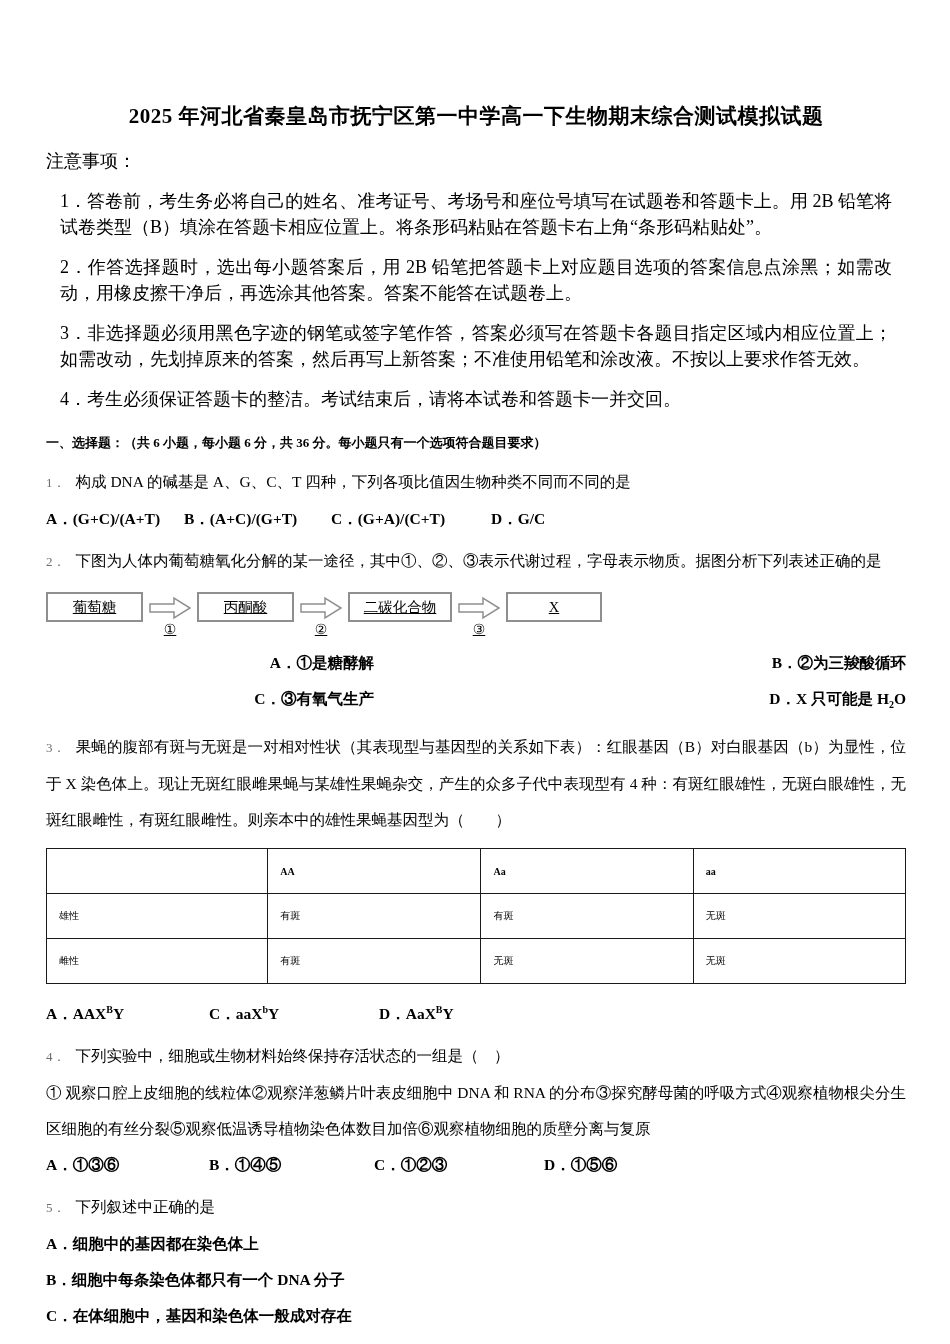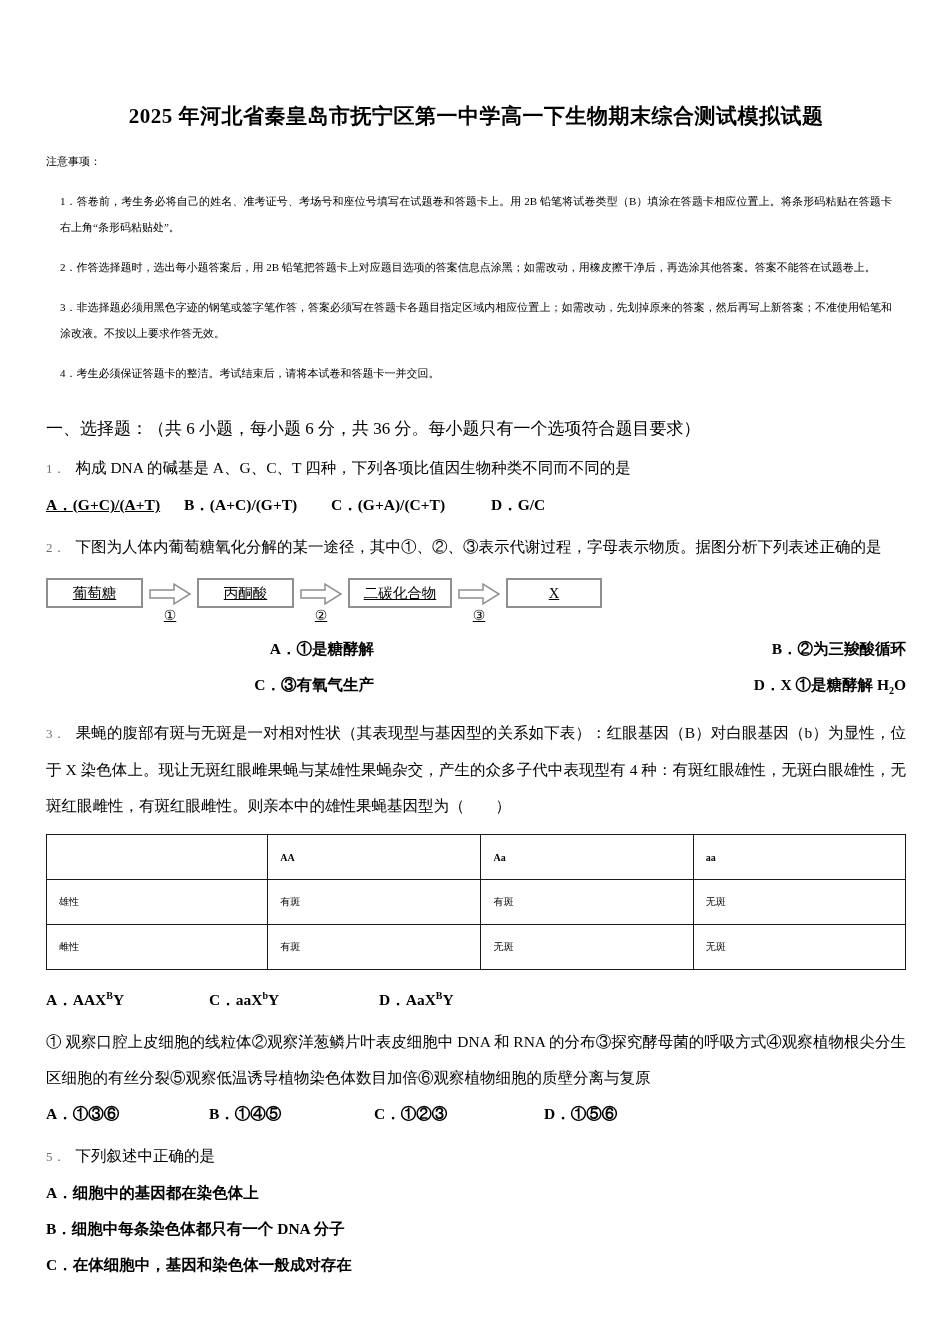--- a/index.html
+++ b/index.html
@@ -12,34 +12,34 @@
   .page { padding: 102px 44px 0 46px; }
 
   .title {
     margin: 0 0 18px 0;
     text-align: center;
     font-size: 21px;
     font-weight: bold;
     letter-spacing: 0.5px;
   }
 
-  .notice { font-size: 11px; line-height: 26px; }
+  .notice { font-size: 18px; line-height: 26px; }
   .notice-heading { font-weight: normal; }
   .notice p { margin: 14px; text-align: justify; }
 
-  .section-heading { margin-top: 28px; font-size: 17px; line-height: 30px; }
+  .section-heading { margin-top: 16px; font-size: 13px; line-height: 30px; font-weight: bold; }
 
   .question { font-size: 15.5px; }
   .stem { line-height: 36px; text-align: justify; }
   .qnum { color: #6f6f6f; font-size: 13px; margin-right: 10px; }
 
   .options { font-weight: bold; line-height: 36px; }
   .flex-row { display: flex; align-items: baseline; }
   .opt { white-space: nowrap; }
-  .w138 { width: 138px; text-decoration: underline; } .w147 { width: 147px; } .w160 { width: 160px; }
+  .w138 { width: 138px; } .w147 { width: 147px; } .w160 { width: 160px; }
   .w163 { width: 163px; } .w165 { width: 165px; } .w170 { width: 170px; }
   .grid2 { display: grid; grid-template-columns: 328px auto; text-align: right; }
   .options sup { font-size: 10px; }
   .options sub { font-size: 10px; }
 
   
   .flowchart { display: flex; align-items: flex-start; margin: 12px 0 6px 0; text-decoration: underline; }
   .fc-box {
     border: 2px solid #8f8f8f;
     min-width: 97px; height: 30px;
@@ -136,21 +136,21 @@
           </svg>
         <span class="fc-arrow-label">③</span>
       </div>
       <div class="fc-box fc-box-x">X</div>
     </div>
 
     <div class="options grid2">
       <span class="opt"><span>A．</span><span>①是糖酵解</span></span>
       <span class="opt"><span>B．</span><span>②为三羧酸循环</span></span>
       <span class="opt"><span>C．</span><span>③有氧气生产</span></span>
-      <span class="opt"><span>D．</span><span>X ①是糖酵解 H</span><sub>2</sub><span>O</span></span>
+      <span class="opt"><span>D．</span><span>X 只可能是 H</span><sub>2</sub><span>O</span></span>
     </div>
   </div>
 
   <div class="question mt6">
     <div class="stem">
       <span class="qnum">3．</span><span>果蝇的腹部有斑与无斑是一对相对性状（其表现型与基因型的关系如下表）：红眼基因（B）对白眼基因（b）为显性，位于 X 染色体上。现让无斑红眼雌果蝇与某雄性果蝇杂交，产生的众多子代中表现型有 4 种：有斑红眼雄性，无斑白眼雄性，无斑红眼雌性，有斑红眼雌性。则亲本中的雄性果蝇基因型为（　　）</span>
     </div>
 
     <table class="geno-table">
       <tbody>
@@ -176,20 +176,23 @@
       </table>
 
     <div class="options flex-row">
       <span class="opt w163"><span>A．</span><span>AAX</span><sup>B</sup><span>Y</span></span>
       <span class="opt w170"><span>C．</span><span>aaX</span><sup>b</sup><span>Y</span></span>
       <span class="opt"><span>D．</span><span>AaX</span><sup>B</sup><span>Y</span></span>
     </div>
   </div>
 
   <div class="question mt6">
+    <div class="stem">
+      <span class="qnum">4．</span><span>下列实验中，细胞或生物材料始终保持存活状态的一组是（　）</span>
+    </div>
     <div class="stem">① 观察口腔上皮细胞的线粒体②观察洋葱鳞片叶表皮细胞中 DNA 和 RNA 的分布③探究酵母菌的呼吸方式④观察植物根尖分生区细胞的有丝分裂⑤观察低温诱导植物染色体数目加倍⑥观察植物细胞的质壁分离与复原</div>
     <div class="options flex-row">
       <span class="opt w163"><span>A．</span><span>①③⑥</span></span>
       <span class="opt w165"><span>B．</span><span>①④⑤</span></span>
       <span class="opt w170"><span>C．</span><span>①②③</span></span>
       <span class="opt"><span>D．</span><span>①⑤⑥</span></span>
     </div>
   </div>
 
   <div class="question mt6">

